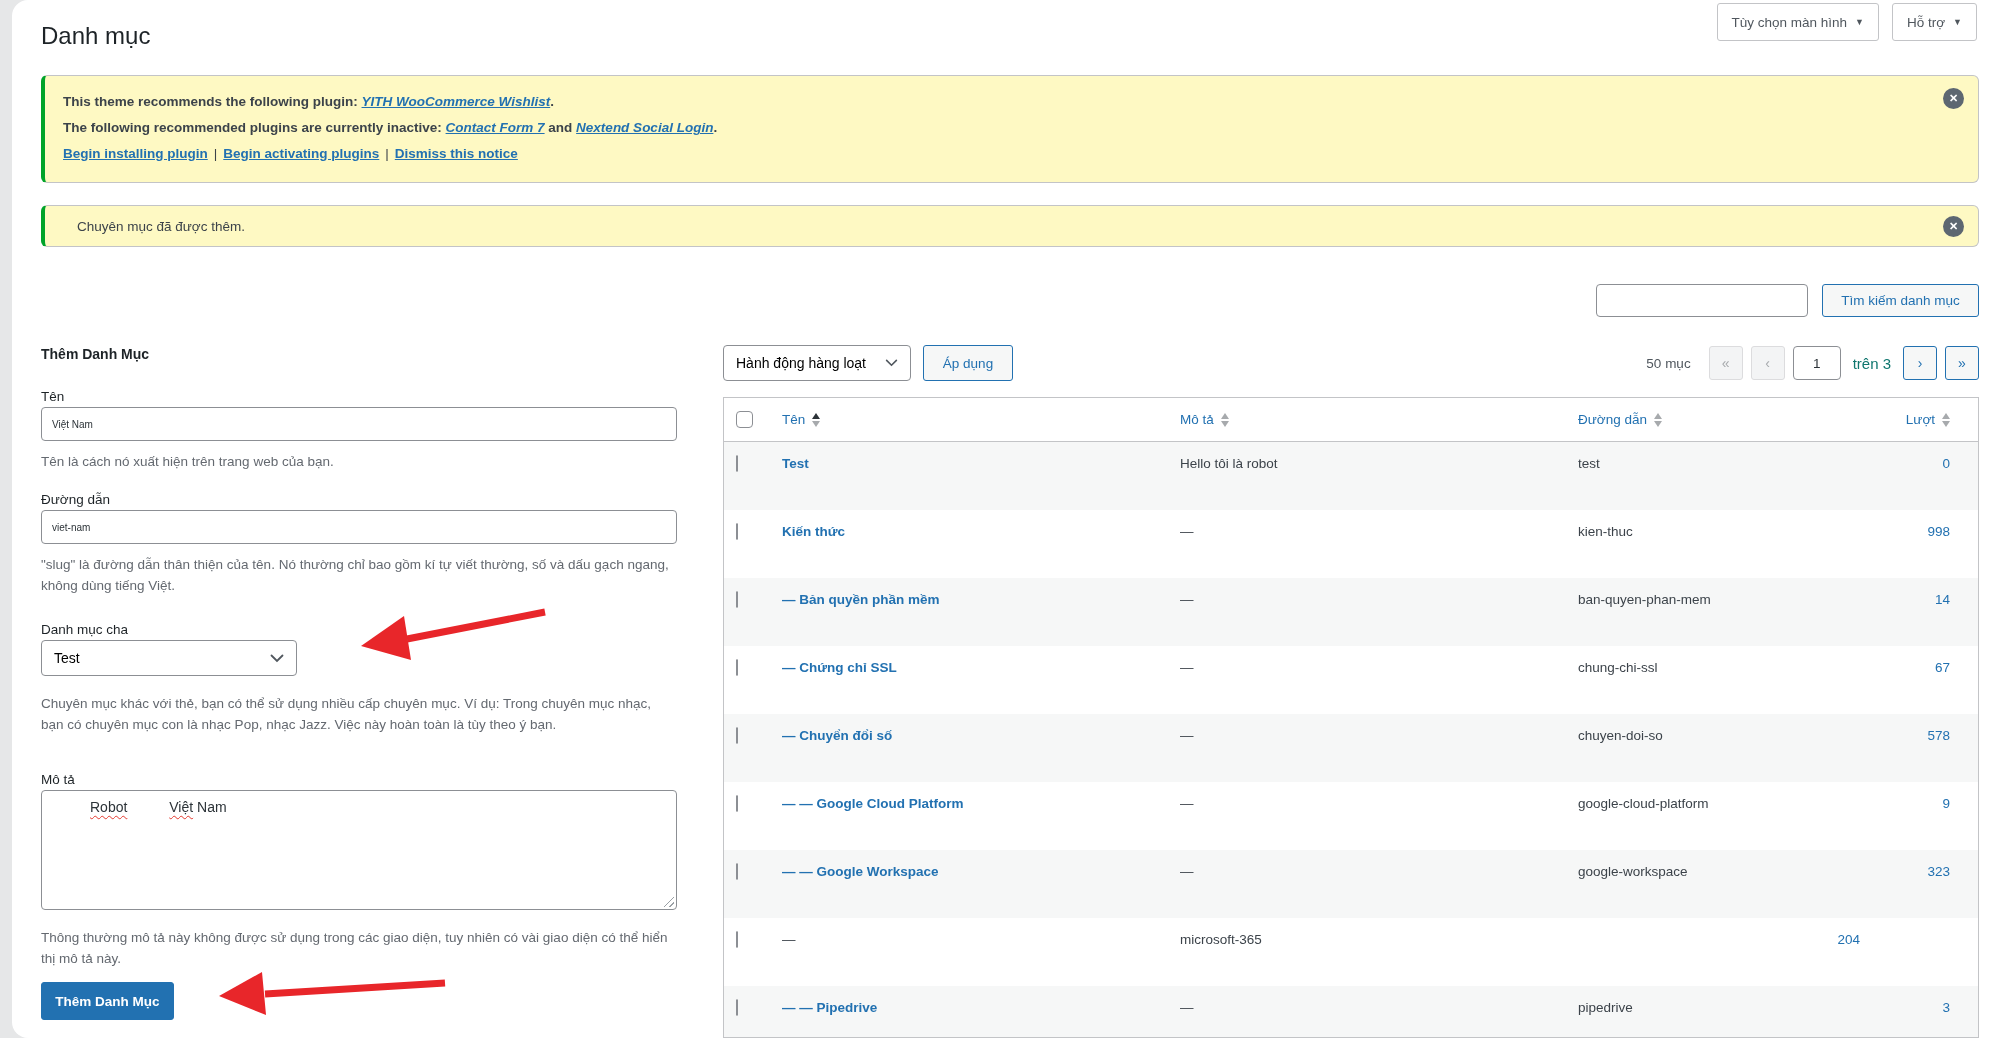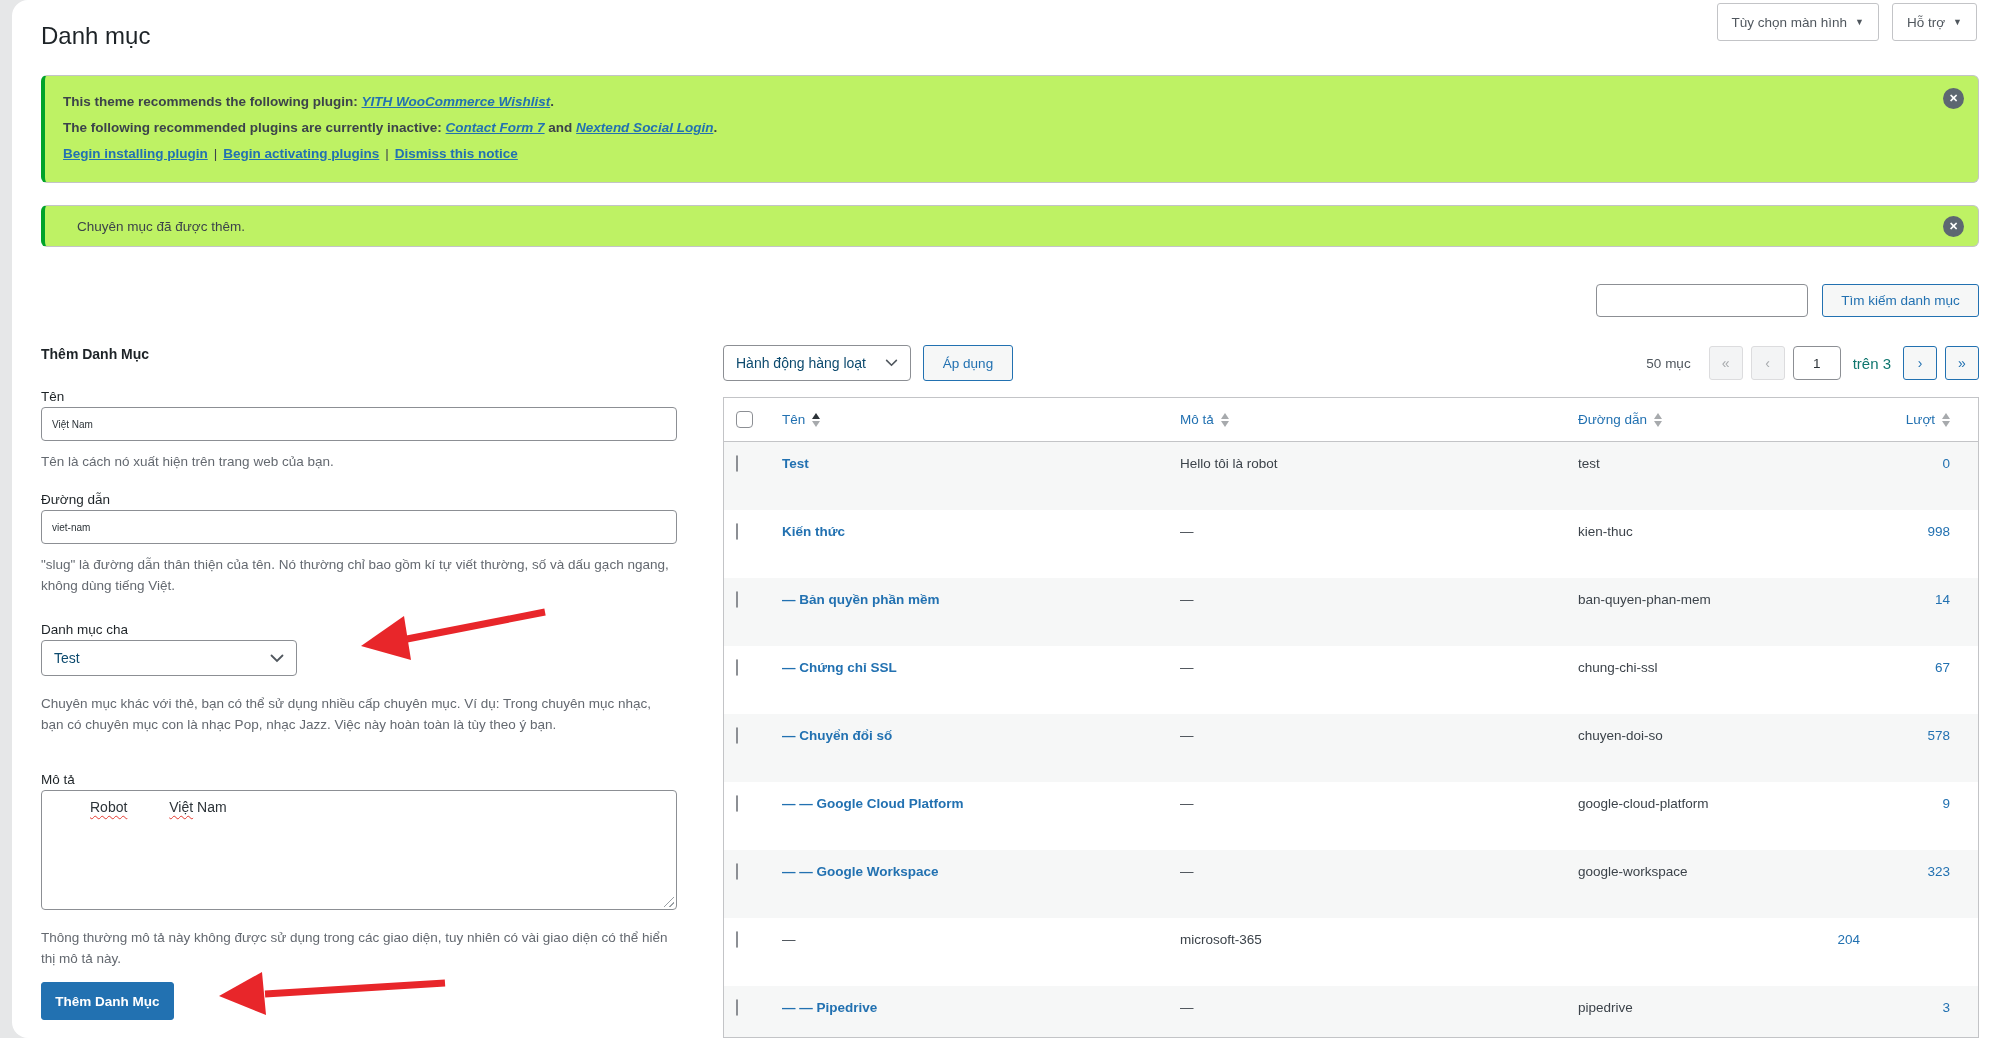--- a/index.html
+++ b/index.html
@@ -10,21 +10,21 @@
 
   
   .page-title { position:absolute; left:41px; top:22px; font-size:24px; font-weight:400; color:#1d2327; }
   .top-tab { position:absolute; top:3px; height:38px; background:#fff; border:1px solid #c3c4c7; border-radius:3px;
              display:flex; align-items:center; gap:8px; padding:0 14px; color:#50575e; font-size:13.5px; cursor:pointer; }
   .top-tab .caret { font-size:9px; color:#50575e; }
   #tab-screen-options { right:120px; }
   #tab-help { right:22px; }
 
   
-  .notice { position:absolute; left:41px; width:1938px; background:#bef264; border:1px solid #c3c4c7;
+  .notice { position:absolute; left:41px; width:1938px; background:#fef9c3; border:1px solid #c3c4c7;
             border-left:4px solid #00a32a; border-radius:6px; padding:13px 48px 13px 18px; }
   #notice-plugins { top:75px; height:108px; }
   #notice-success { top:205px; height:42px; display:flex; align-items:center;padding-left:32px; }
   .notice p { margin:5px 0 11px 0; font-size:13.5px; font-weight:600; color:#3c434a; }
   #notice-success p { margin:0; font-weight:400; }
   .notice a { color:#2271b1; font-weight:700; text-decoration:underline; cursor:pointer; }
   .notice a.plugin-link { font-style:italic; }
   .notice .sep { color:#3c434a; font-weight:400; margin:0 6px; }
   .dismiss { position:absolute; top:12px; right:14px; width:21px; height:21px; border-radius:50%;
              background:#5d6771; color:#fff; font-size:11px; font-weight:700; display:flex; align-items:center;
@@ -47,21 +47,21 @@
   .form-heading { position:absolute; left:41px; top:346px; font-size:14px; font-weight:700; color:#1d2327; }
   .field-label { position:absolute; left:41px; font-size:13.5px; color:#1d2327; }
   .helper { position:absolute; left:41px; width:636px; font-size:13.5px; color:#646970; line-height:1.55; }
   #name-label { top:389px; }
   #name-input { position:absolute; left:41px; top:407px; width:636px; height:34px; }
   #name-help { top:452px; }
   #slug-label { top:492px; }
   #slug-input { position:absolute; left:41px; top:510px; width:636px; height:34px; }
   #slug-help { top:555px; }
   #parent-label { top:622px; }
-  .select-box { position:absolute; border:1px solid #8c8f94; border-radius:4px; background:#fff; color:#0c4a6e;
+  .select-box { position:absolute; border:1px solid #8c8f94; border-radius:4px; background:#fff; color:#000000;
                 font-size:14px; display:flex; align-items:center; justify-content:space-between; padding:0 12px; cursor:pointer; }
   #parent-select { left:41px; top:640px; width:256px; height:36px; }
   #parent-help { top:694px; }
   #desc-label { top:772px; }
   .fake-textarea { position:absolute; left:41px; top:790px; width:636px; height:120px; border:1px solid #8c8f94;
                    border-radius:4px; background:#fff; color:#2c3338; font-size:14px; padding:8px 10px; cursor:text; }
   .squiggle { text-decoration:underline; text-decoration-style:wavy; text-decoration-color:#e33a2f;
               text-decoration-thickness:1px; text-underline-offset:3px;margin-left:38px; }
   .resize-grip { position:absolute; right:2px; bottom:2px; width:12px; height:12px;
                  background:

